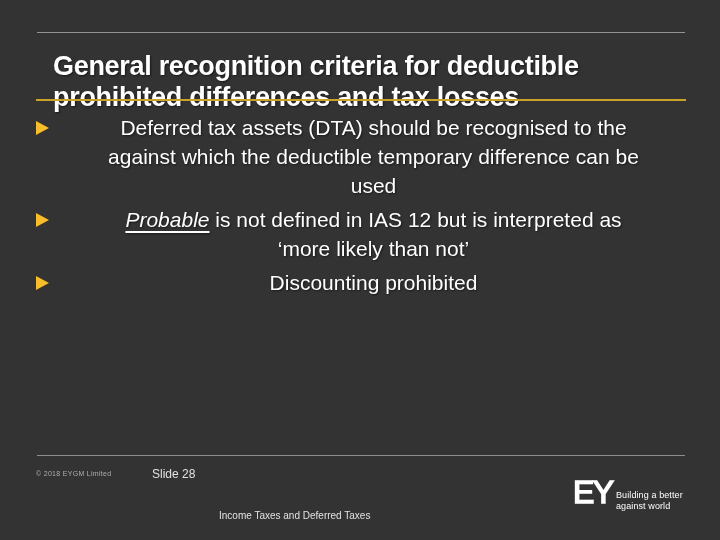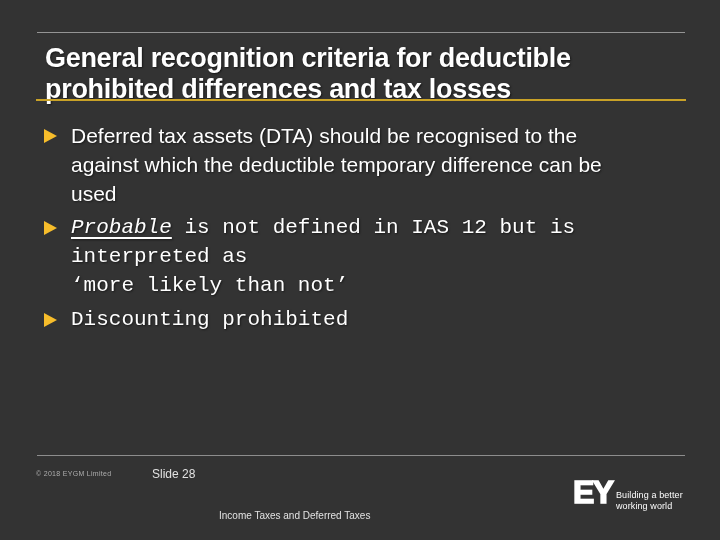--- a/index.html
+++ b/index.html
@@ -9,38 +9,39 @@
     background:#333333;
     overflow:hidden;
     font-family:"Liberation Sans", sans-serif;
   }
   .top-rule{
     position:absolute;left:37px;top:32px;
     width:648px;height:1px;background:#949494;
   }
   .title{
     position:absolute;left:36px;top:34px;width:655px;
-    margin:9px;color:#ffffff;
+    margin:17px;color:#ffffff;
     font-size:27px;font-weight:bold;line-height:31px;
     letter-spacing:-0.3px;
     text-shadow:1px 1px 2px rgba(0,0,0,0.55);
   }
   .title span{display:block;}
   .accent-rule{
     position:absolute;left:36px;top:99px;
     width:650px;height:2px;background:#c9a227;
   }
   .bullets{
     position:absolute;left:36px;top:113px;width:648px;
-    margin:8px;padding:0;list-style:none;
+    margin:0;padding:0;list-style:none;
     color:#ffffff;font-size:21px;line-height:29px;
     text-shadow:1px 1px 2px rgba(0,0,0,0.5);
+    text-align:center;
   }
   .bullets li{position:relative;padding-left:27px;}
-  .bullets li + li{margin-top:5px;font-family:Liberation Mono, monospace;}
+  .bullets li + li{margin-top:5px;}
   .tri{
     position:absolute;left:0;top:8px;
     width:0;height:0;
     border-left:13px solid #f7bd2b;
     border-top:7px solid transparent;
     border-bottom:7px solid transparent;
   }
   .bline{display:block;}
   .lead{
     font-style:italic;
@@ -58,21 +59,21 @@
   .slide-number{
     position:absolute;left:152px;top:467px;
     font-size:12px;color:#e2e2e2;
   }
   .deck-title{
     position:absolute;left:219px;top:467px;
     font-size:10px;color:#e2e2e2;margin-top:43px;
   }
   .ey-logo{position:absolute;left:573px;top:476px;}
   .ey-letters{
-    color:#ffffff;font-weight:bold;font-size:32px;line-height:32px;
+    color:#ffffff;font-weight:normal;font-size:32px;line-height:32px;
     letter-spacing:-1.5px;
     -webkit-text-stroke:1.5px #ffffff;
   }
   .ey-tagline{
     position:absolute;left:43px;top:14px;
     width:90px;color:#ffffff;
     font-size:9px;font-weight:normal;line-height:10.5px;
     letter-spacing:0.1px;white-space:nowrap;
   }
   .ey-tagline span{display:block;}
@@ -121,17 +122,17 @@
   <div class="footer-rule"></div>
 
   <div class="copyright">© 2018 EYGM Limited</div>
   <div class="slide-number">Slide 28</div>
   <div class="deck-title">Income Taxes and Deferred Taxes</div>
 
   <div class="ey-logo">
     <div class="ey-letters">EY</div>
     <div class="ey-tagline">
       <span>Building a better</span>
-      <span>working world</span>
+      <span>against world</span>
     </div>
   </div>
 
 </div>
 
 </body></html>

